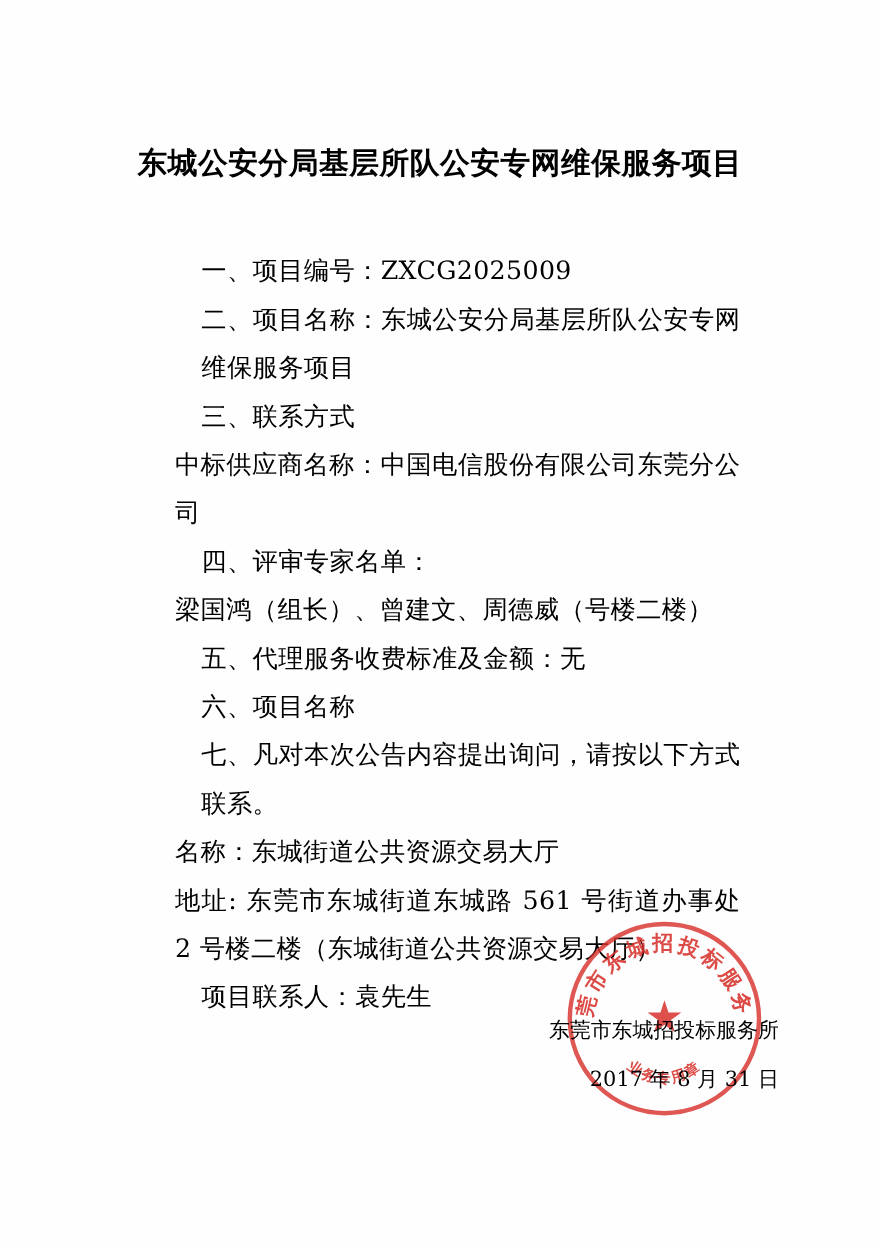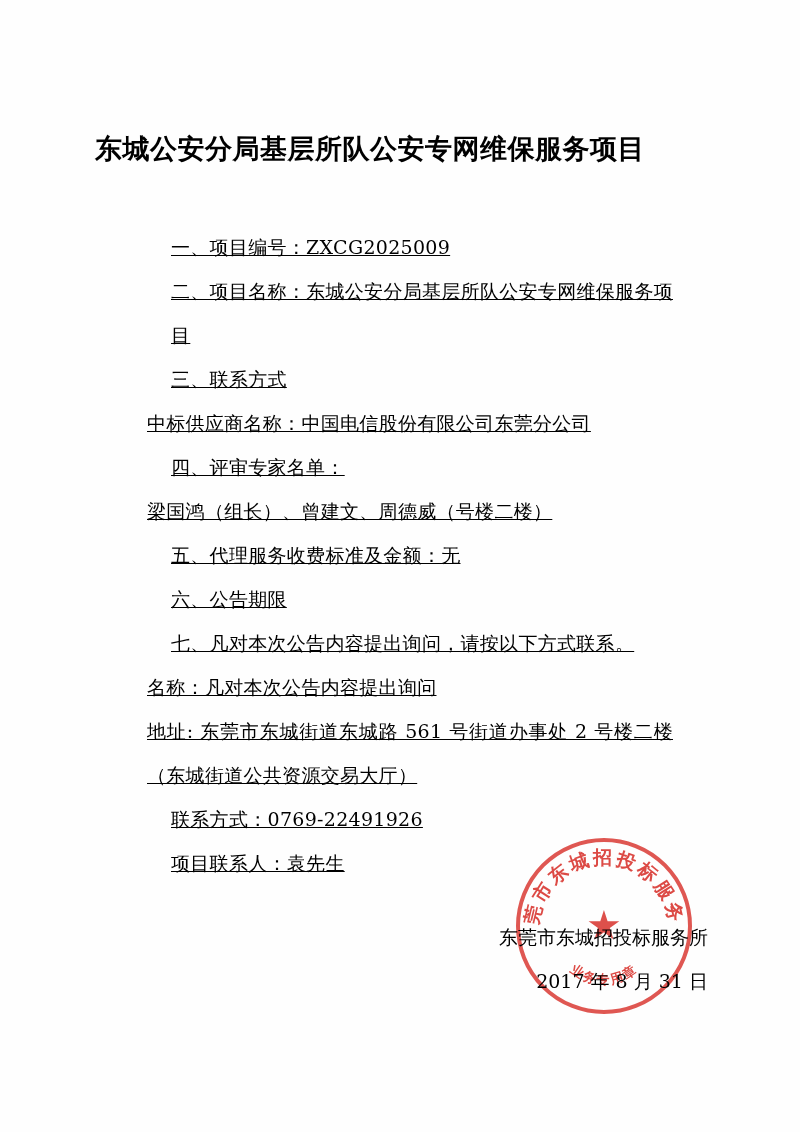--- a/index.html
+++ b/index.html
@@ -21,40 +21,39 @@
     top: 0;
     width: 800px;
     height: 1132px;
     background: #fefefe;
   }
   .doc-title {
     position: absolute;
     left: 95px;
     top: 128px;
     width: 610px;
-    text-align: left;
+    text-align: center;
     font-family: "DejaVu Serif", "Liberation Serif", serif;
     font-weight: bold;
     font-size: 27px;
     line-height: 41px;
     letter-spacing: 0.5px;
   }
   .body-block {
     position: absolute;
     left: 143px;
     top: 225px;
     width: 530px;
   }
   p.line {
-    margin: 0 0 0 4px;
-    font-size: 19px;
+    margin: 0 0 0 16px;
+    font-size: 23px;
     line-height: 44px;
     text-align: justify;
     letter-spacing: 0.3px;
-    text-decoration: underline;
   }
   p.indent {
     text-indent: 0;
     padding-left: 24px;
   }
   p.noindent {
     padding-left: 0;
   }
   .sign-block {
     position: absolute;
@@ -125,25 +124,24 @@
   </div>
 
   <div class="body-block">
     <p class="line indent">一、项目编号：ZXCG2025009</p>
     <p class="line indent">二、项目名称：东城公安分局基层所队公安专网维保服务项目</p>
     <p class="line indent">三、联系方式</p>
     <p class="line noindent">中标供应商名称：中国电信股份有限公司东莞分公司</p>
     <p class="line indent">四、评审专家名单：</p>
     <p class="line noindent">梁国鸿（组长）、曾建文、周德威（号楼二楼）</p>
     <p class="line indent">五、代理服务收费标准及金额：无</p>
-    <p class="line indent">六、公告期限</p>
+    <p class="line indent">六、项目名称</p>
     <p class="line indent">七、凡对本次公告内容提出询问，请按以下方式联系。</p>
-    <p class="line noindent">名称：凡对本次公告内容提出询问</p>
+    <p class="line noindent">名称：东城街道公共资源交易大厅</p>
     <p class="line noindent">地址: 东莞市东城街道东城路 561 号街道办事处 2 号楼二楼（东城街道公共资源交易大厅）</p>
-    <p class="line indent">联系方式：0769-22491926</p>
     <p class="line indent">项目联系人：袁先生</p>
   </div>
 
   <div class="seal">
     <div class="ring"></div>
     <svg width="176" height="176" viewBox="0 0 176 176">
       <defs>
         <path id="topArc" d="M 22,92 A 66,66 0 0 1 154,92"></path>
         <path id="bottomArc" d="M 44,120 A 50,50 0 0 0 132,120"></path>
       </defs>

